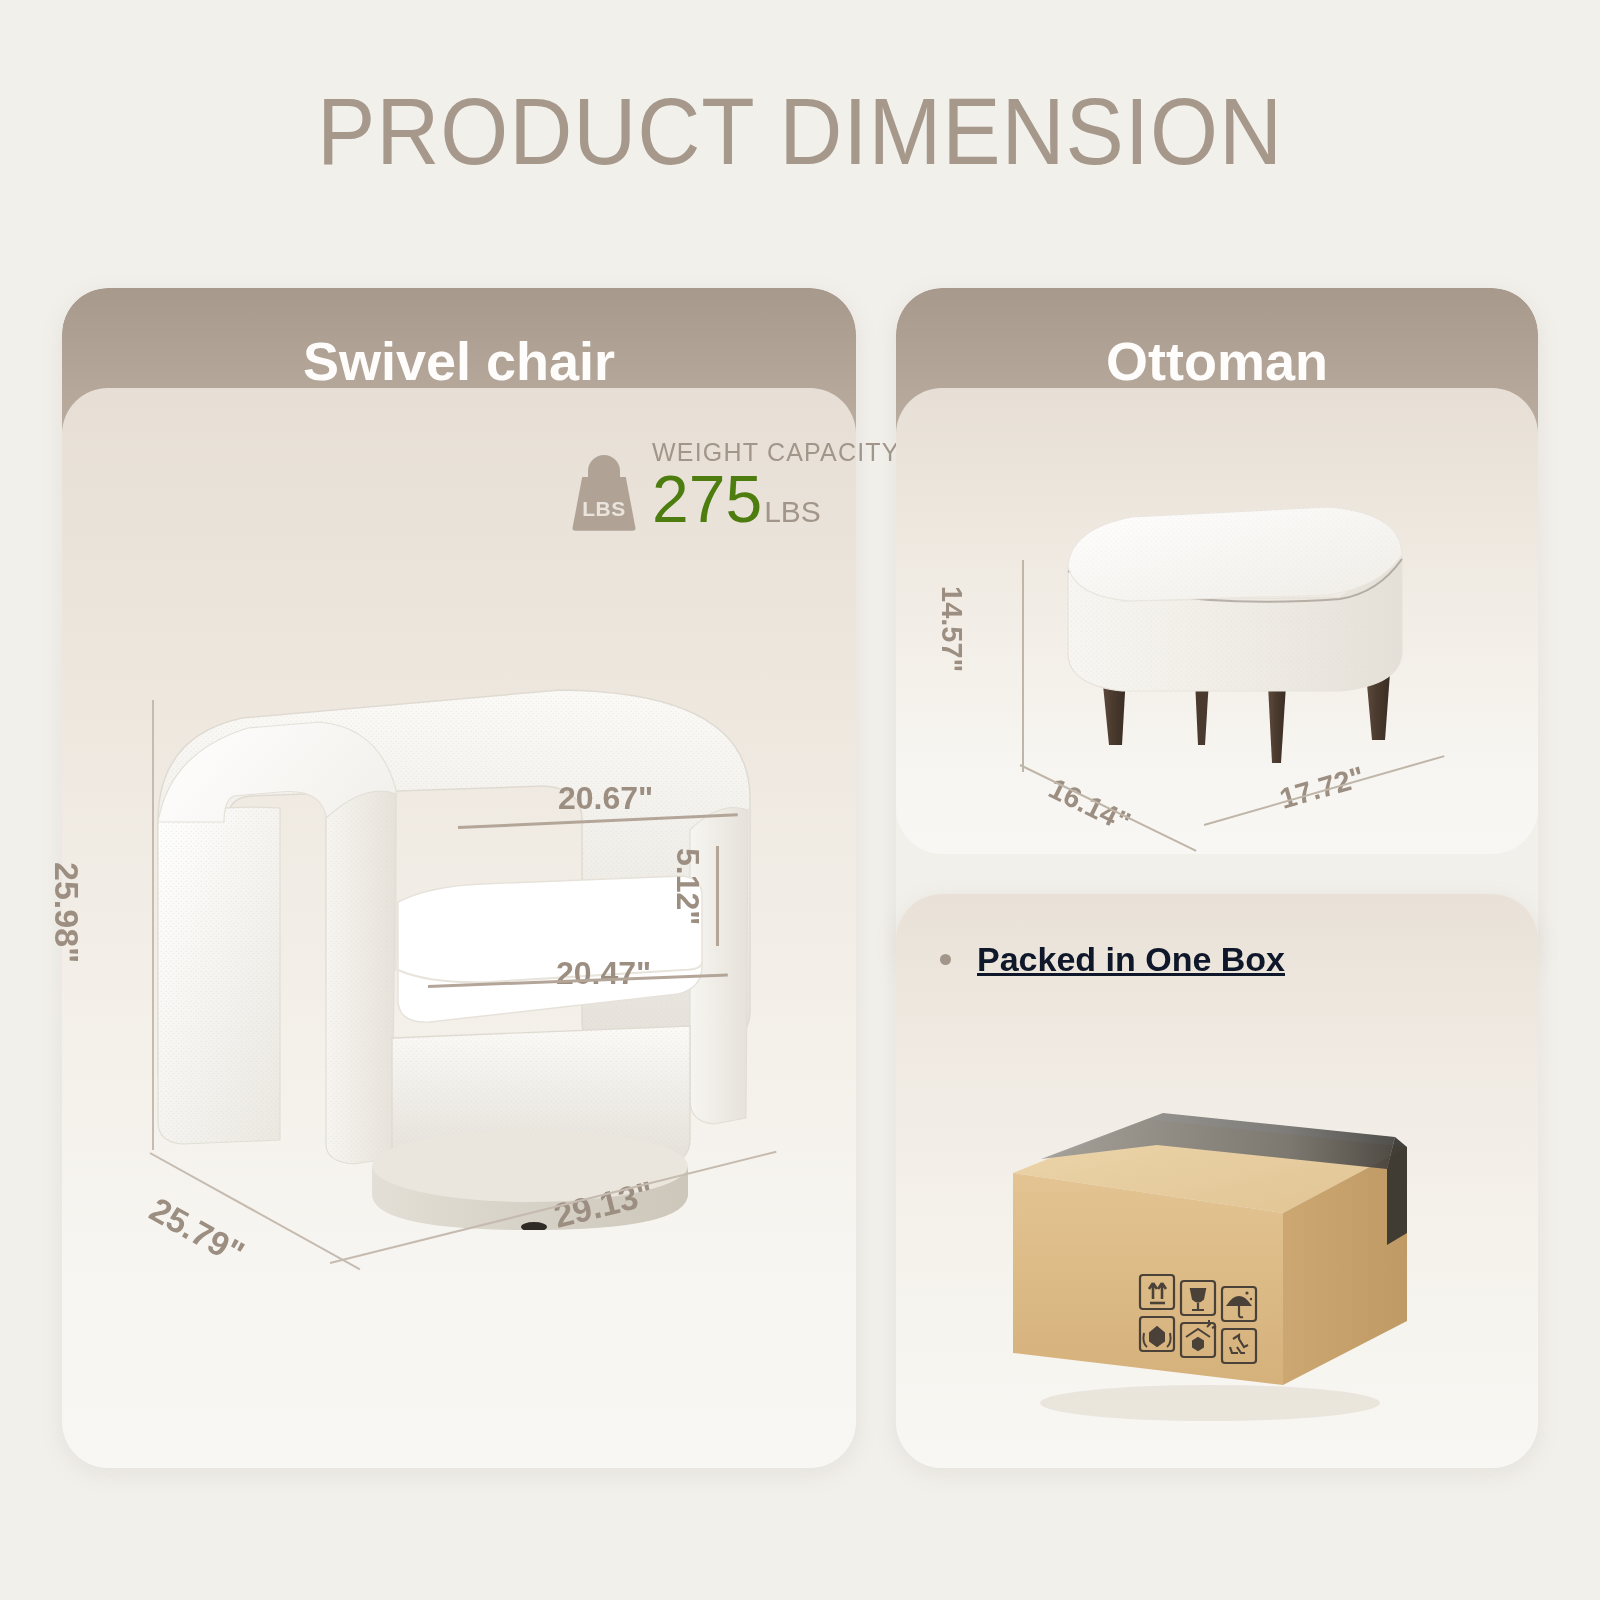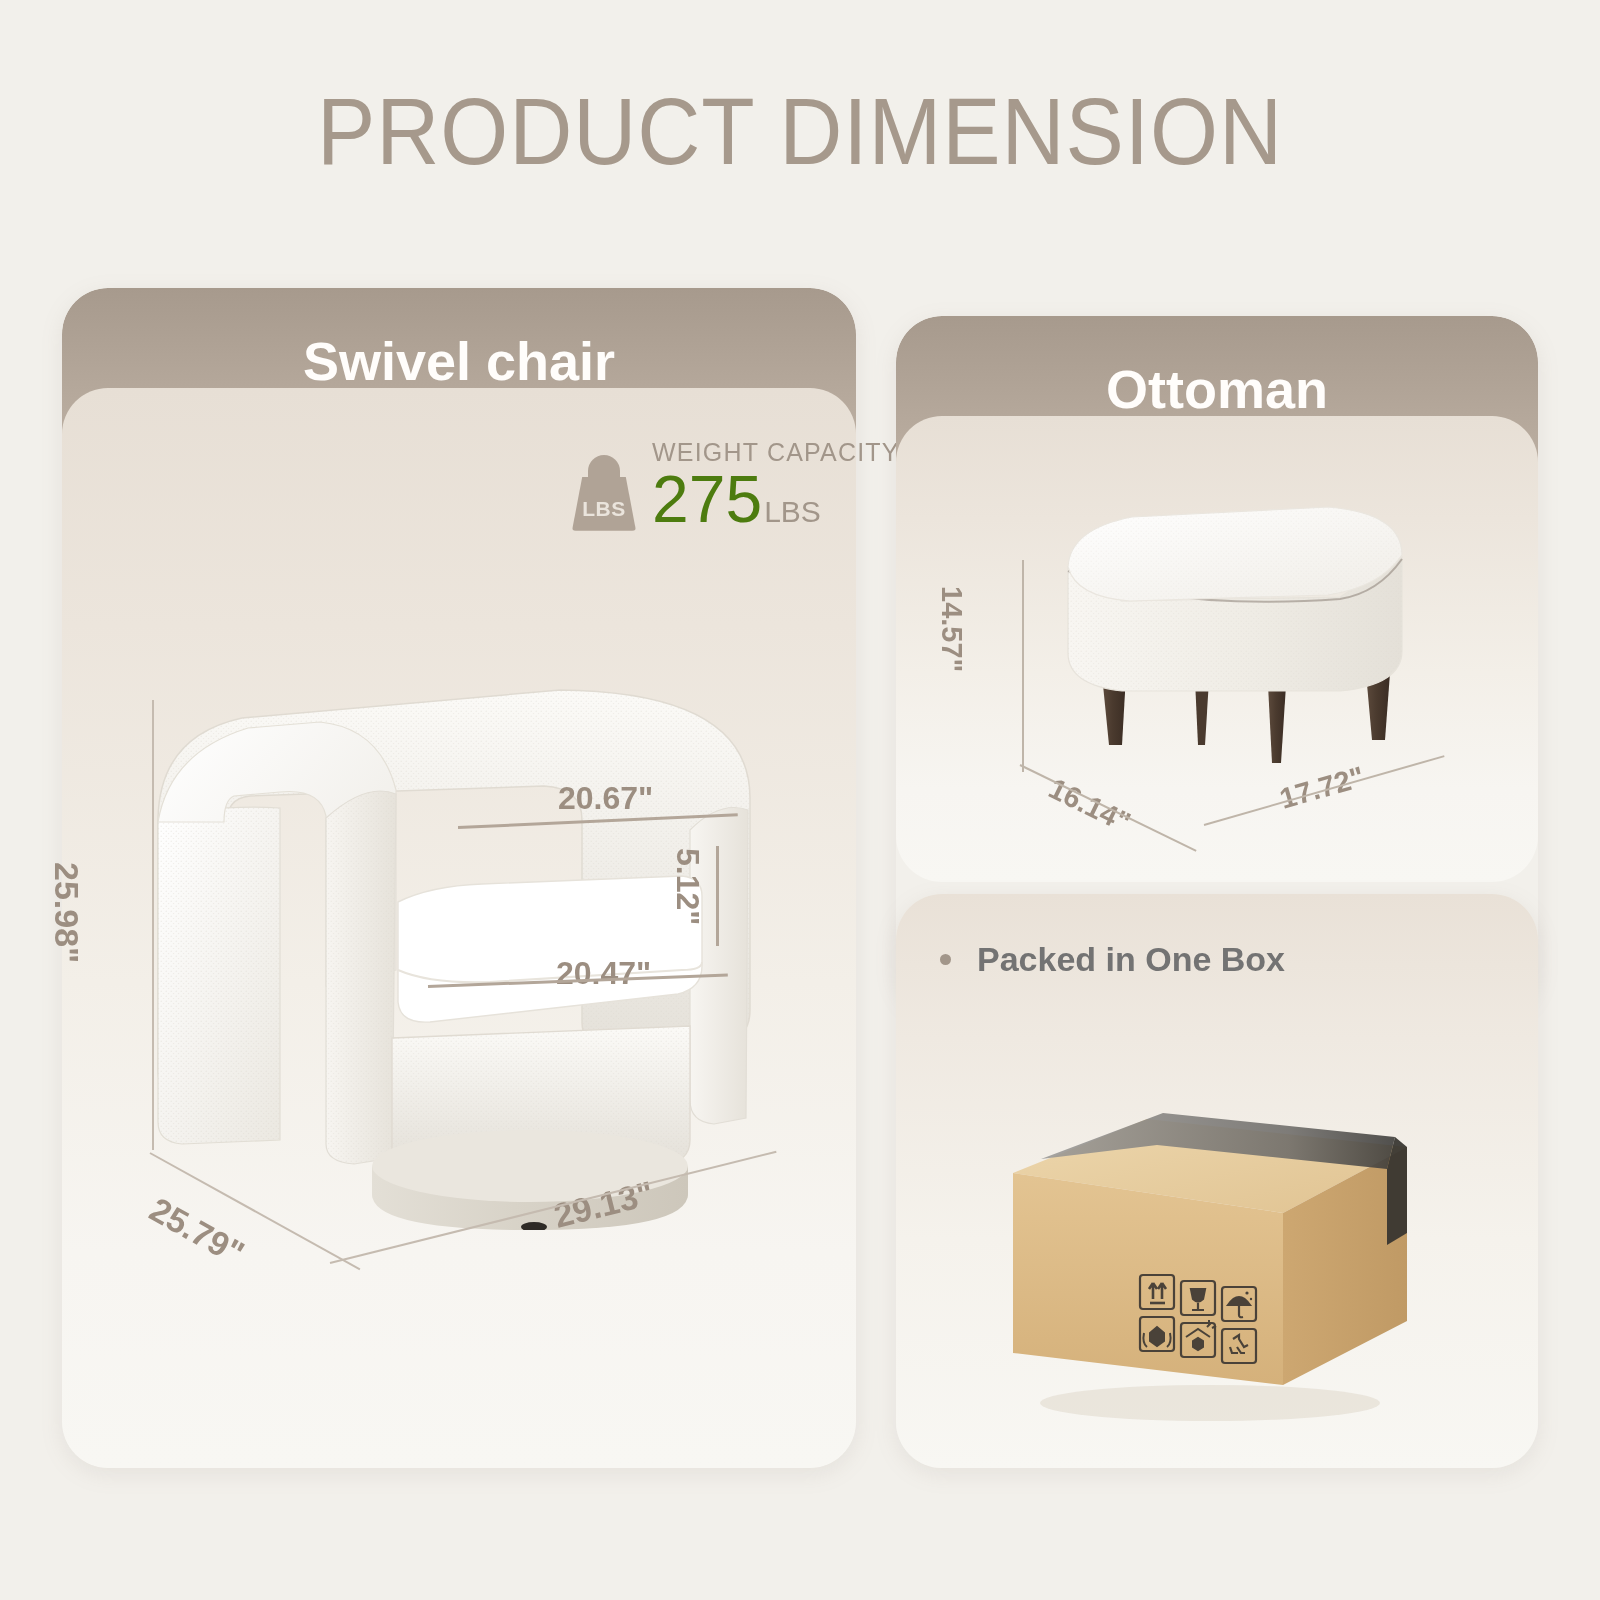--- a/index.html
+++ b/index.html
@@ -53,21 +53,21 @@
     background: linear-gradient(180deg, #e7dfd5 0%, #ece5dc 22%, #f3efe8 55%, #f7f5f1 80%, #f8f7f3 100%);
   }
 
   
   #chair-card { left: 62px; top: 288px; width: 794px; height: 1180px; }
   #chair-card .card-header { height: 196px; }
   #chair-card .card-header-label { top: 42px; font-size: 54px; }
   #chair-card .card-body { top: 100px; height: 1080px; }
 
   
-  #ottoman-card { left: 896px; top: 288px; width: 642px; height: 696px; margin-top: 28px; }
+  #ottoman-card { left: 896px; top: 288px; width: 642px; height: 696px; }
   #ottoman-card .card-header { height: 196px; }
   #ottoman-card .card-header-label { top: 42px; font-size: 54px; }
   #ottoman-card .card-body { top: 100px; height: 466px; }
 
   
   #packing-card {
     left: 896px; top: 894px; width: 642px; height: 574px;
     border-radius: 46px;
     background: linear-gradient(180deg, #e9e1d7 0%, #efe9e1 25%, #f5f2ec 60%, #f8f7f3 100%);
   }
@@ -114,21 +114,21 @@
   }
   .line { position: absolute; background: #b3a699; }
 
   
   .bullets { position: absolute; left: 940px; top: 940px; }
   .bullet-row { display: flex; align-items: center; margin-bottom: 28px; }
   .bullet-dot {
     width: 11px; height: 11px; border-radius: 50%;
     background: #a2968a; margin-right: 26px; flex: none;
   }
-  .bullet-text { font-size: 34px; font-weight: 700; color: #737373; }
+  .bullet-text { font-size: 34px; font-weight: 700; color: #0f172a; text-decoration: underline; }
 
   
   .chair-wrap { position: absolute; left: 130px; top: 670px; width: 640px; height: 560px; }
   .ottoman-wrap { position: absolute; left: 1010px; top: 495px; width: 420px; height: 300px; }
   .box-wrap { position: absolute; left: 995px; top: 1085px; width: 430px; height: 350px; }
 </style>
 </head>
 <body>
 
 <div class="page-title">PRODUCT DIMENSION</div>

